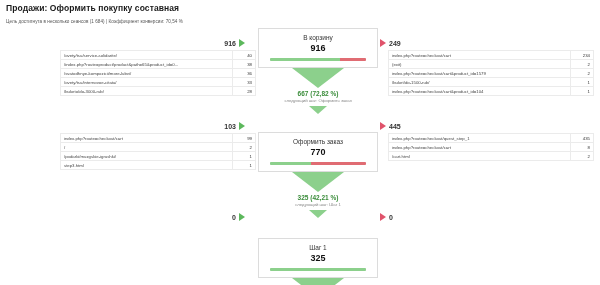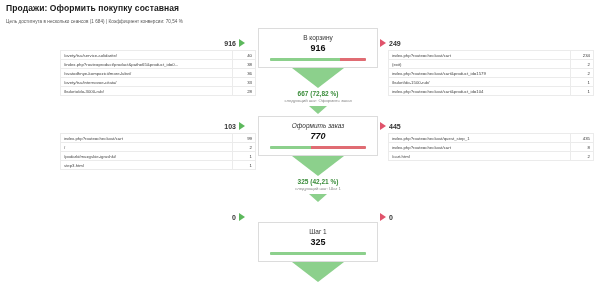--- a/index.html
+++ b/index.html
@@ -263,21 +263,21 @@
       <div class="bar">
         <div class="bar-green" style="width:72.82%"></div>
         <div class="bar-red" style="left:72.82%;width:27.18%"></div>
       </div>
     </div>
     <div class="funnel-shape"></div>
     <div class="conv-label">667 (72,82 %)</div>
     <div class="conv-sub">следующий шаг: Оформить заказ</div>
     <div class="stem" style="margin-top:2px;"></div>
 
-    <div class="step-box" style="margin-top:2px;font-style:italic;">
+    <div class="step-box" style="margin-top:18px;">
       <div class="step-name">Оформить заказ</div>
       <div class="step-value">770</div>
       <div class="bar">
         <div class="bar-green" style="width:42.21%"></div>
         <div class="bar-red" style="left:42.21%;width:57.79%"></div>
       </div>
     </div>
     <div class="funnel-shape"></div>
     <div class="conv-label">325 (42,21 %)</div>
     <div class="conv-sub">следующий шаг: Шаг 1</div>

